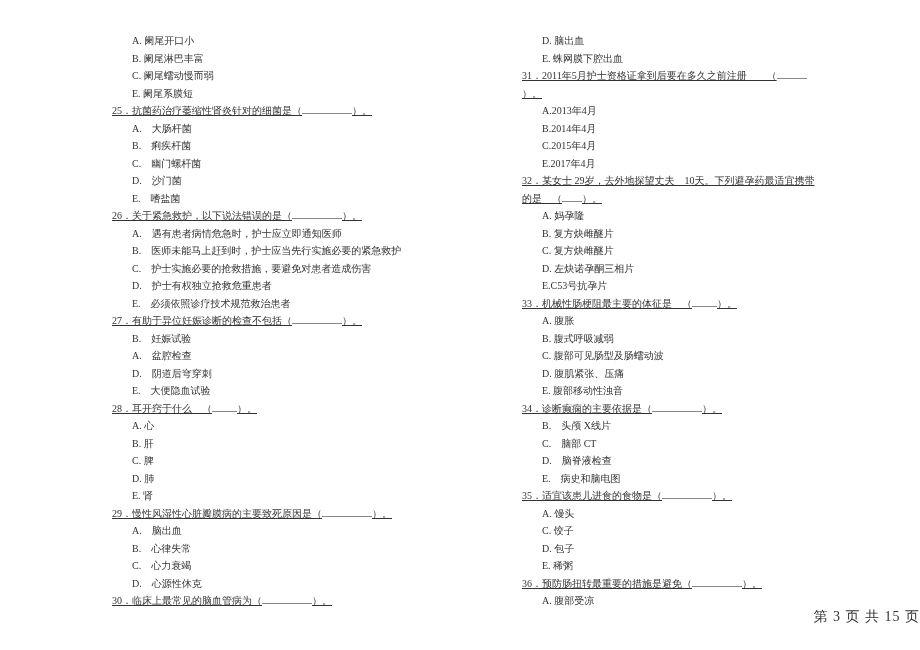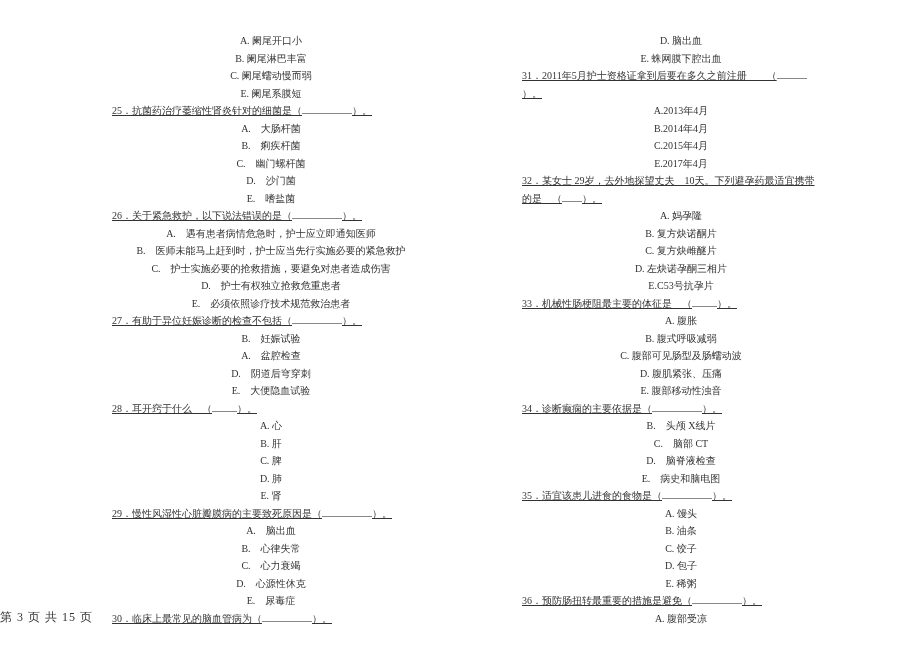--- a/index.html
+++ b/index.html
@@ -16,40 +16,39 @@
     .columns {
       display: flex;
       gap: 100px;
     }
     .col {
       flex: 1;
       line-height: 1.75;
     }
     .option {
       padding-left: 3.2em;
-      text-align: center;
     }
     .question {
       padding-left: 1.2em;
       text-decoration: underline;
     }
     .blank {
       display: inline-block;
       border-bottom: 1px solid #888;
       min-width: 50px;
       height: 1em;
       vertical-align: baseline;
     }
     .footer {
       position: absolute;
       bottom: 24px;
       left: 0;
       width: 100%;
-      text-align: left;
-      font-size: 12px;
+      text-align: right;
+      font-size: 14px;
       letter-spacing: 1px;
     }
   </style>
 </head>
 <body>
 
 <div class="columns">
   <div class="col">
     <div class="option">A. 阑尾开口小</div>
     <div class="option">B. 阑尾淋巴丰富</div>
@@ -81,59 +80,57 @@
     <div class="option">B. 肝</div>
     <div class="option">C. 脾</div>
     <div class="option">D. 肺</div>
     <div class="option">E. 肾</div>
 
     <div class="question"><span>29．慢性风湿性心脏瓣膜病的主要致死原因是（</span><span class="blank"></span><span>）。</span></div>
     <div class="option">A.　脑出血</div>
     <div class="option">B.　心律失常</div>
     <div class="option">C.　心力衰竭</div>
     <div class="option">D.　心源性休克</div>
-    <div class="option">E.　尿毒症</div>
 
     <div class="question"><span>30．临床上最常见的脑血管病为（</span><span class="blank"></span><span>）。</span></div>
 
   </div>
 
   <div class="col">
     <div class="option">D. 脑出血</div>
     <div class="option">E. 蛛网膜下腔出血</div>
 
     <div class="question"><span>31．2011年5月护士资格证拿到后要在多久之前注册　　（</span><span class="blank" style="min-width:30px"></span><span>）。</span></div>
     <div class="option">A.2013年4月</div>
     <div class="option">B.2014年4月</div>
     <div class="option">C.2015年4月</div>
     <div class="option">E.2017年4月</div>
 
     <div class="question"><span>32．某女士 29岁，去外地探望丈夫　10天。下列避孕药最适宜携带的是　（</span><span class="blank" style="min-width:20px"></span><span>）。</span></div>
     <div class="option">A. 妈孕隆</div>
-    <div class="option">B. 复方炔诺酮片</div>
+    <div class="option">B. 复方炔雌醚片</div>
     <div class="option">C. 复方炔雌醚片</div>
     <div class="option">D. 左炔诺孕酮三相片</div>
     <div class="option">E.C53号抗孕片</div>
 
     <div class="question"><span>33．机械性肠梗阻最主要的体征是　（</span><span class="blank" style="min-width:25px"></span><span>）。</span></div>
     <div class="option">A. 腹胀</div>
     <div class="option">B. 腹式呼吸减弱</div>
     <div class="option">C. 腹部可见肠型及肠蠕动波</div>
     <div class="option">D. 腹肌紧张、压痛</div>
     <div class="option">E. 腹部移动性浊音</div>
 
     <div class="question"><span>34．诊断癫痫的主要依据是（</span><span class="blank"></span><span>）。</span></div>
     <div class="option">B.　头颅 X线片</div>
     <div class="option">C.　脑部 CT</div>
     <div class="option">D.　脑脊液检查</div>
     <div class="option">E.　病史和脑电图</div>
 
     <div class="question"><span>35．适宜该患儿进食的食物是（</span><span class="blank"></span><span>）。</span></div>
     <div class="option">A. 馒头</div>
-    <div class="option">B. 油条</div>
     <div class="option">C. 饺子</div>
     <div class="option">D. 包子</div>
     <div class="option">E. 稀粥</div>
 
     <div class="question"><span>36．预防肠扭转最重要的措施是避免（</span><span class="blank"></span><span>）。</span></div>
     <div class="option">A. 腹部受凉</div>
 
   </div>
 </div>
 

